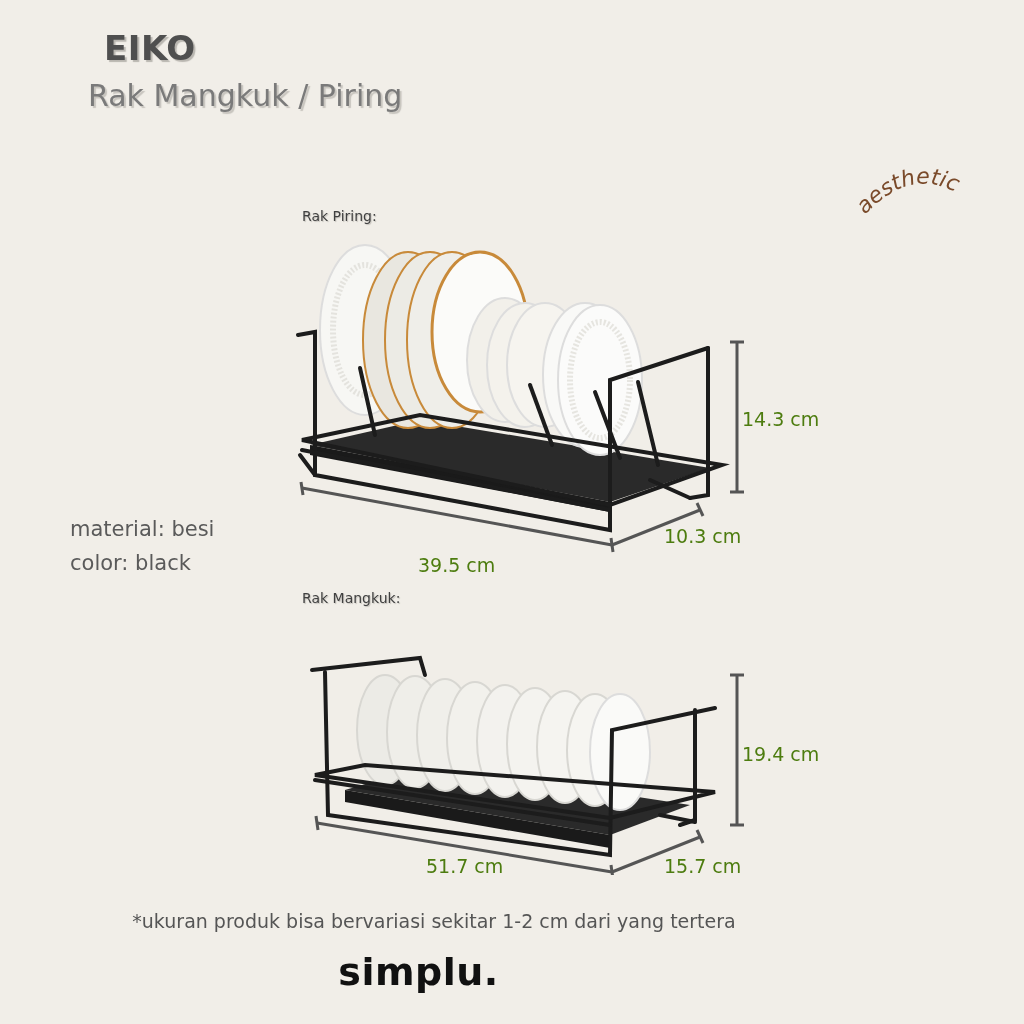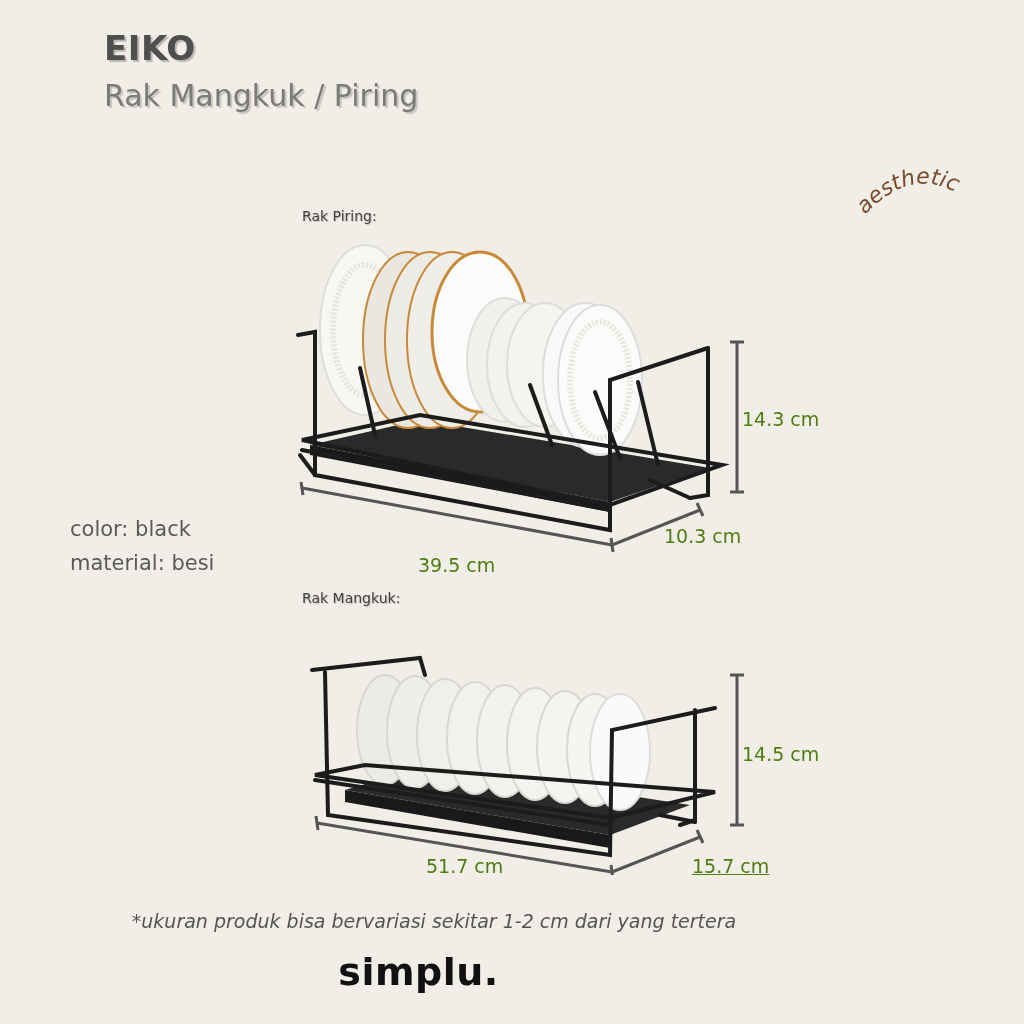--- a/index.html
+++ b/index.html
@@ -7,29 +7,29 @@
     width:1024px; height:1024px; overflow:hidden; position:relative;
     background:#f1eee8;
     font-family:"DejaVu Sans", sans-serif;
   }
   .abs { position:absolute; }
   .brand-title {
     left:104px; top:28px; font-size:34px; font-weight:bold; color:#4f4f4f;
     text-shadow:2px 2px 1px #b9b6b0; letter-spacing:0.5px;
   }
   .brand-sub {
-    left:104px; top:78px; font-size:30px; color:#7a7a7a;
+    left:88px; top:78px; font-size:30px; color:#7a7a7a;
     text-shadow:2px 2px 1px #c7c4be;
   }
   .section-label {
     font-size:14px; color:#404040; text-shadow:1px 1px 1px #c4c1bb;
   }
   .spec-text { font-size:21px; color:#5a5a5a; line-height:34px; left:70px; top:512px; }
   .dim { font-size:19px; color:#4d7c0f; font-family:"DejaVu Sans", sans-serif; }
-  .note { left:0; width:868px; text-align:center; top:910px; font-size:19px; color:#555;font-style:italic; }
+  .note { left:0; width:868px; text-align:center; top:910px; font-size:19px; color:#555; }
   .logo { left:0; width:837px; text-align:center; top:950px; font-size:38px; font-weight:bold; color:#111; letter-spacing:0.5px; }
   .aesthetic { left:850px; top:160px; width:150px; height:80px; }
   svg { display:block; }
 </style>
 </head>
 <body>
 
 <div class="abs brand-title">EIKO</div>
 <div class="abs brand-sub">Rak Mangkuk / Piring</div>
 
@@ -92,22 +92,22 @@
     <line x1="321" y1="208" x2="323" y2="222"></line>
     <line x1="322" y1="215" x2="410" y2="180"></line>
     <line x1="407" y1="173" x2="413" y2="186"></line>
   </g>
 </svg>
 <div class="abs dim" style="left:742px; top:408px;">14.3 cm</div>
 <div class="abs dim" style="left:418px; top:525px;margin-top:29px;">39.5 cm</div>
 <div class="abs dim" style="left:664px; top:525px;">10.3 cm</div>
 
 <div class="abs spec-text">
+  <div>material: besi</div>
   <div>color: black</div>
-  <div>material: besi</div>
 </div>
 
 <div class="abs section-label" style="left:302px; top:590px;">Rak Mangkuk:</div>
 
 <div class="abs" style="left:290px; top:640px;">
   <svg width="460" height="240" viewBox="0 0 460 240">
 
     <path d="M55 150 L320 195 L400 165 L140 125 Z" fill="#2a2a2a"></path>
     <path d="M55 150 L320 195 L320 208 L55 162 Z" fill="#1a1a1a"></path>
 
@@ -139,18 +139,18 @@
     <line x1="447" y1="10" x2="447" y2="160"></line>
     <line x1="440" y1="10" x2="454" y2="10"></line>
     <line x1="440" y1="160" x2="454" y2="160"></line>
     <line x1="27" y1="158" x2="322" y2="207"></line>
     <line x1="26" y1="151" x2="28" y2="165"></line>
     <line x1="321" y1="200" x2="323" y2="214"></line>
     <line x1="322" y1="207" x2="410" y2="172"></line>
     <line x1="407" y1="165" x2="413" y2="178"></line>
   </g>
 </svg>
-<div class="abs dim" style="left:742px; top:743px;">14.5 cm</div>
+<div class="abs dim" style="left:742px; top:743px;">19.4 cm</div>
 <div class="abs dim" style="left:426px; top:855px;">51.7 cm</div>
-<div class="abs dim" style="left:692px; top:855px;text-decoration:underline;">15.7 cm</div>
+<div class="abs dim" style="left:664px; top:855px;">15.7 cm</div>
 
 <div class="abs note">*ukuran produk bisa bervariasi sekitar 1-2 cm dari yang tertera</div>
 <div class="abs logo">simplu.</div>
 
 </body></html>

